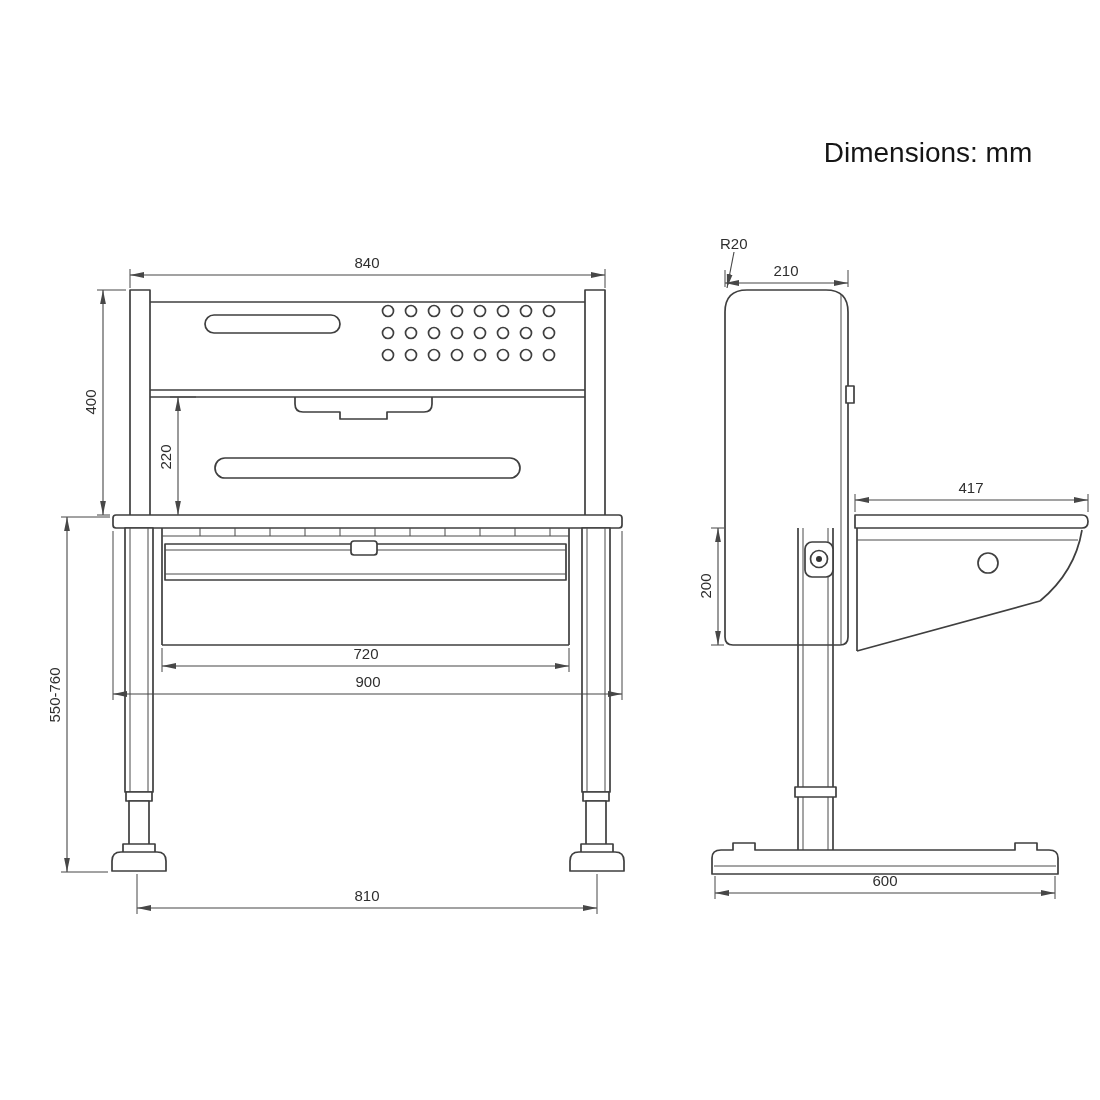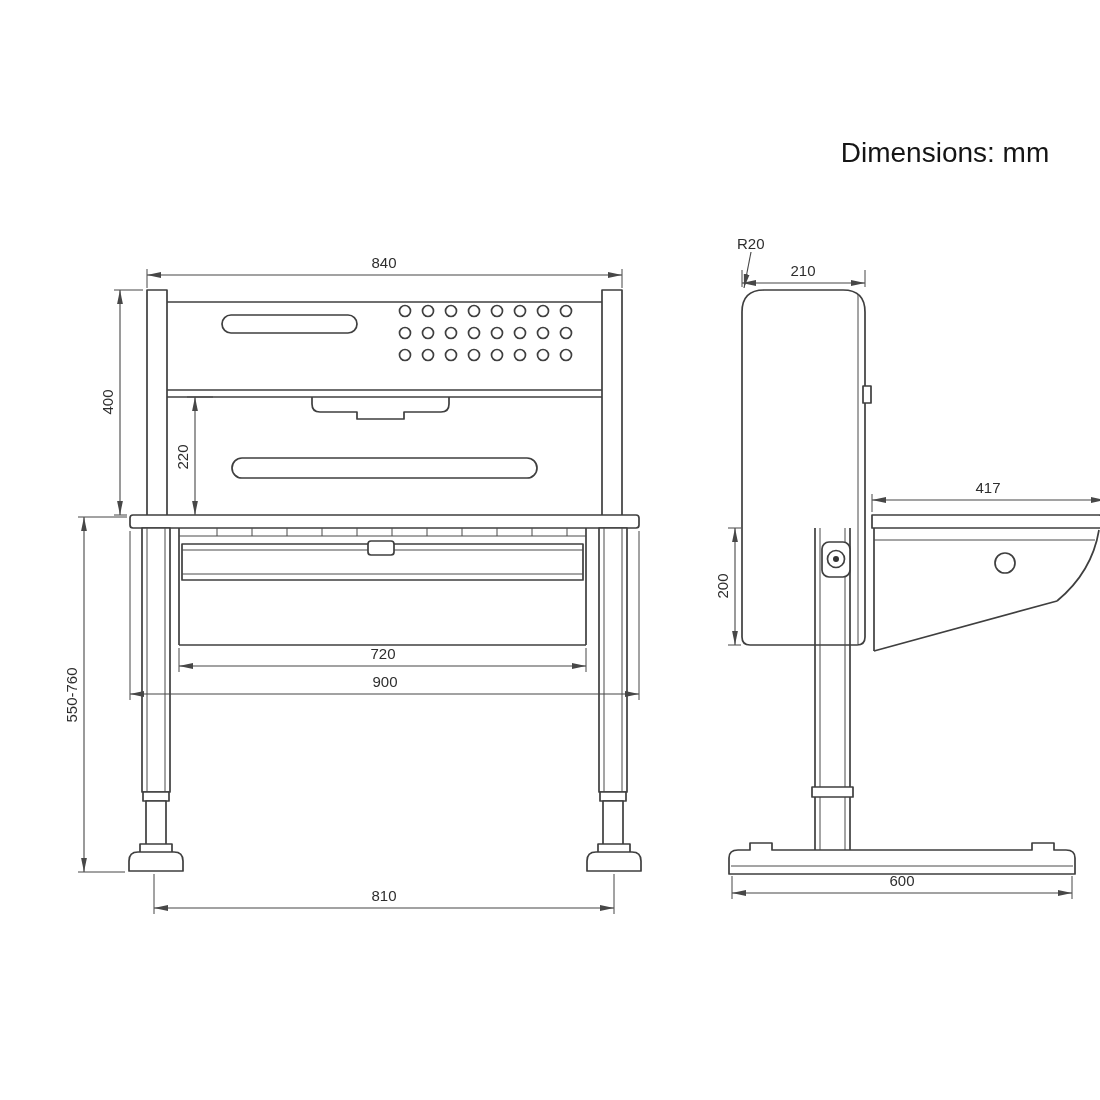--- a/index.html
+++ b/index.html
@@ -3,21 +3,21 @@
 <meta charset="utf-8">
 <style>
   html, body {
     margin: 0;
     padding: 0;
     background: #ffffff;
     width: 1100px;
     height: 1100px;
     font-family: "Liberation Sans", sans-serif;
   }
-  #canvas { width: 908px; height: 1100px; position: relative; margin-left: 17px; }
+  #canvas { width: 908px; height: 1100px; position: relative; }
   svg { display: block; }
   .part  { fill: none;    stroke: #3f3f3f; stroke-width: 1.7; stroke-linejoin: round; }
   .partf { fill: #ffffff; stroke: #3f3f3f; stroke-width: 1.7; stroke-linejoin: round; }
   .thin  { fill: none;    stroke: #4a4a4a; stroke-width: 1;   }
   .dim   { stroke: #474747; stroke-width: 1.1; fill: none;
            marker-start: url(#arw); marker-end: url(#arw); }
   .ext   { stroke: #474747; stroke-width: 1; fill: none; }
   .leader{ stroke: #474747; stroke-width: 1.1; fill: none; marker-end: url(#arw); }
   .dimtxt{ font: 15px "Liberation Sans", sans-serif; fill: #2e2e2e; }
   .title { font: 28px "Liberation Sans", sans-serif; fill: #151515; }

